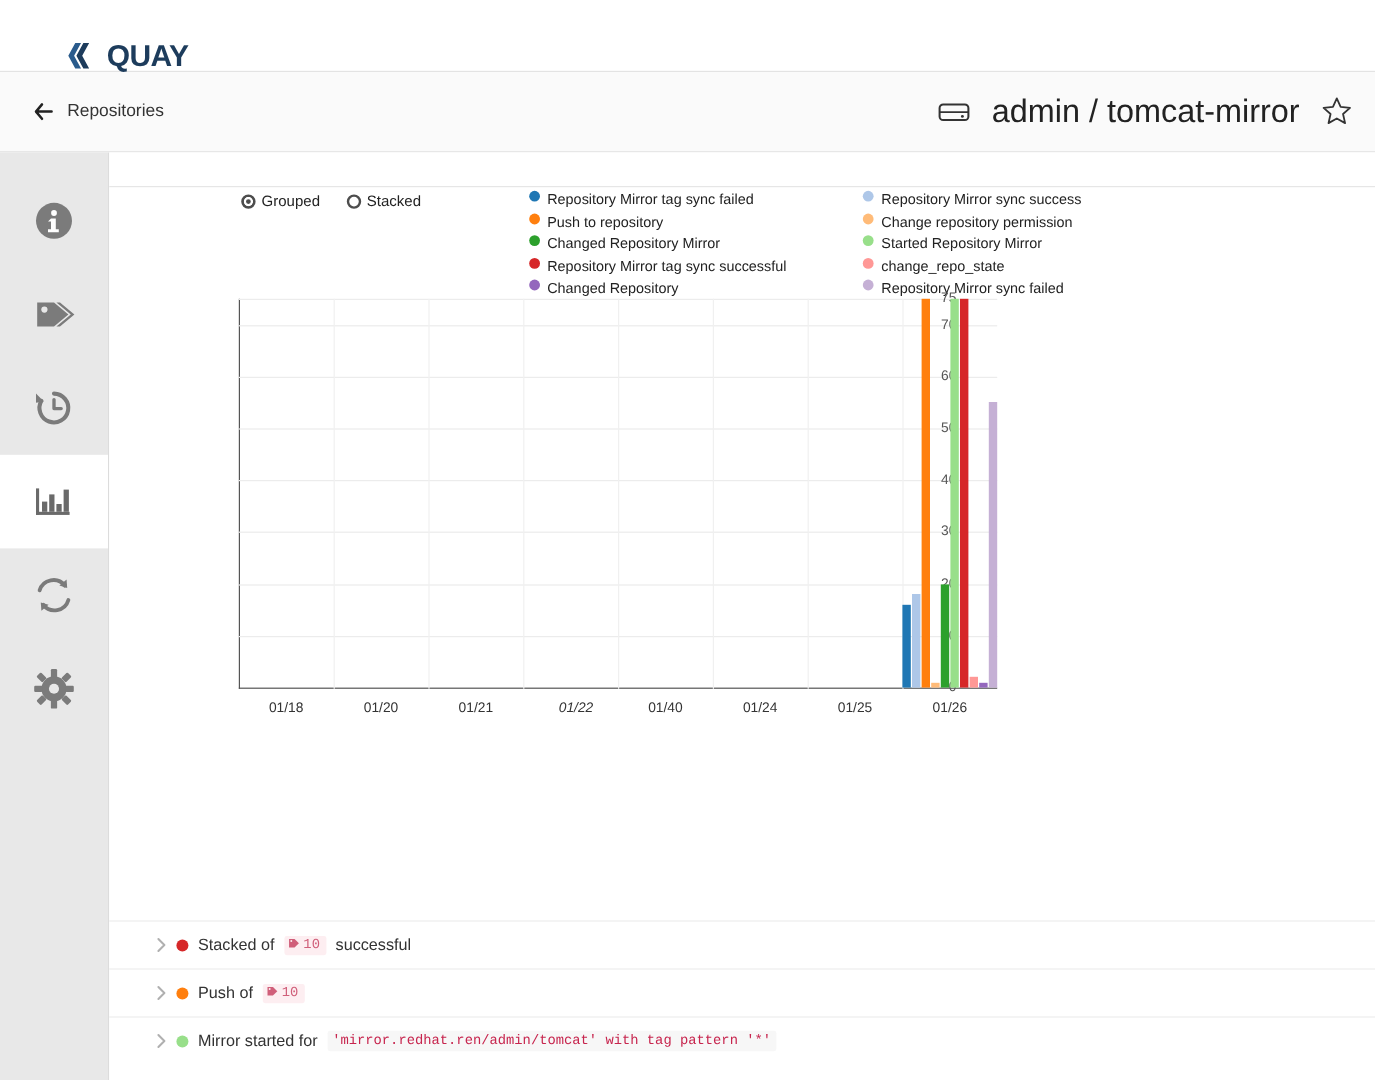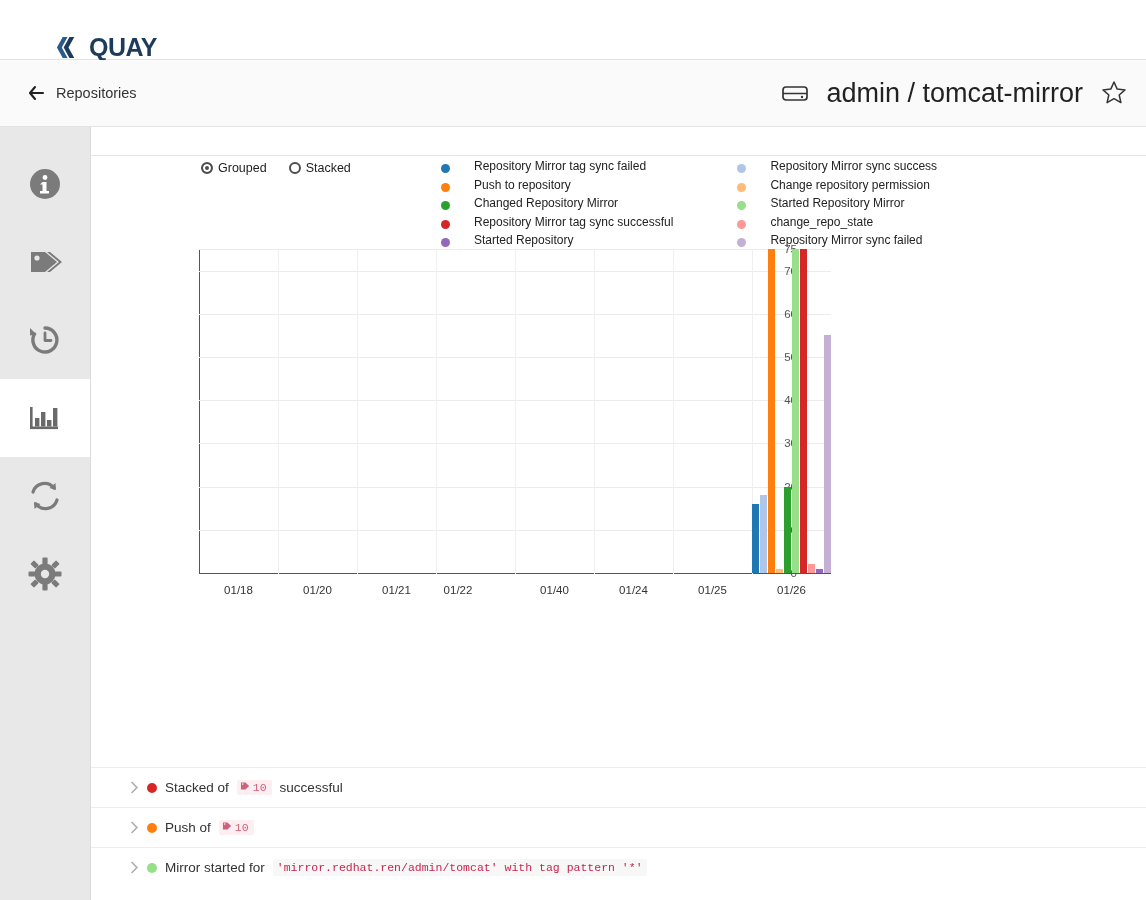--- a/index.html
+++ b/index.html
@@ -8,21 +8,21 @@
     width:1146px; height:900px;
     font-family:"Liberation Sans", sans-serif;
     background:#fff; color:#333; overflow:hidden;
   }
 
   
   .topnav {
     height:60px; background:#fff; border-bottom:1px solid #e3e3e3;
     display:flex; align-items:center; position:relative;
   }
-  .logo { margin-left:55px; display:flex; align-items:center; gap:7px;margin-top:36px; }
+  .logo { margin-left:55px; display:flex; gap:7px;margin-top:36px; }
   .logo-mark { width:27px; height:27px; }
   .logo-text { font-size:25px; font-weight:bold; color:#1d3c5c; letter-spacing:-0.5px; }
   .navlinks { display:flex; align-items:center; gap:36px; margin-left:92px; }
   .navlink {
     font-size:14.5px; letter-spacing:.6px; color:#444;
     text-decoration:none; cursor:pointer;
   }
   .navlink.active { color:#d9697e; }
 
   
@@ -61,21 +61,21 @@
   
   .chart-area { position:relative; height:450px; }
   .toggles { position:absolute; left:110px; top:5px; display:flex; gap:22px; align-items:center; }
   .toggle { display:flex; align-items:center; gap:5px; cursor:pointer; font-size:12.5px; color:#222; }
   .radio { width:12px; height:12px; border-radius:50%; border:2px solid #4d4d4d; background:#fff; }
   .radio.on { background:#4d4d4d; box-shadow: inset 0 0 0 2px #fff; }
 
   .legend { position:absolute; top:3px; left:350px; display:flex; gap:0; }
   .legend-col { display:flex; flex-direction:column; gap:4.5px; }
   .legend-col.c2 { margin-left:64px; }
-  .legend-row { display:flex; align-items:flex-end; gap:24px; font-size:12px; color:#222; white-space:nowrap; cursor:pointer; }
+  .legend-row { display:flex; align-items:flex-start; gap:6px; font-size:12px; color:#222; white-space:nowrap; cursor:pointer; }
   .legend-dot { width:9px; height:9px; border-radius:50%; flex:0 0 9px; }
 
   .plot { position:absolute; left:60px; top:93px; width:680px; height:325px; }
   .ytick { position:absolute; right:34px; transform:translateY(-50%); font-size:11.5px; color:#555; }
   .gridline { position:absolute; left:48px; right:0; height:1px; background:#ececec; }
   .axis-v { position:absolute; left:48px; top:0; bottom:0; width:1px; background:#555; }
   .axis-h { position:absolute; left:48px; right:0; bottom:0; height:1px; background:#555; }
   .xtick { position:absolute; bottom:-22px; transform:translateX(-50%); font-size:11.5px; color:#333; }
   .vgrid { position:absolute; top:0; bottom:0; width:1px; background:#f0f0f0; }
   .bars { position:absolute; bottom:1px; height:100%; display:flex; align-items:flex-end; }
@@ -246,21 +246,21 @@
           <div class="legend-row">
             <span class="legend-dot" style="background:#2ca02c"></span>
             <span>Changed Repository Mirror</span>
           </div>
           <div class="legend-row">
             <span class="legend-dot" style="background:#d62728"></span>
             <span>Repository Mirror tag sync successful</span>
           </div>
           <div class="legend-row">
             <span class="legend-dot" style="background:#9467bd"></span>
-            <span>Started Repository</span>
+            <span>Changed Repository</span>
           </div>
         </div>
         <div class="legend-col c2">
           <div class="legend-row">
             <span class="legend-dot" style="background:#aec7e8"></span>
             <span>Repository Mirror sync success</span>
           </div>
           <div class="legend-row">
             <span class="legend-dot" style="background:#ffbb78"></span>
             <span>Change repository permission</span>
@@ -304,21 +304,21 @@
             <div class="ytick" style="top: 21.6px;">70</div>
             <div class="ytick" style="top: 0px;">75</div>
           </div>
         <div id="xtick-layer">
             <div class="xtick" style="left: 87.5px;">01/18</div>
             <div class="vgrid" style="left: 127px;"></div>
             <div class="xtick" style="left: 166.5px;">01/20</div>
             <div class="vgrid" style="left: 206px;"></div>
             <div class="xtick" style="left: 245.5px;">01/21</div>
             <div class="vgrid" style="left: 285px;"></div>
-            <div class="xtick" style="left: 307px;">01/22</div>
+            <div class="xtick" style="left: 329px; font-style: italic;">01/22</div>
             <div class="vgrid" style="left: 364px;"></div>
             <div class="xtick" style="left: 403.5px;">01/40</div>
             <div class="vgrid" style="left: 443px;"></div>
             <div class="xtick" style="left: 482.5px;">01/24</div>
             <div class="vgrid" style="left: 522px;"></div>
             <div class="xtick" style="left: 561.5px;">01/25</div>
             <div class="vgrid" style="left: 601px;"></div>
             <div class="xtick" style="left: 640.5px;">01/26</div>
           </div>
         <div id="bar-layer">

